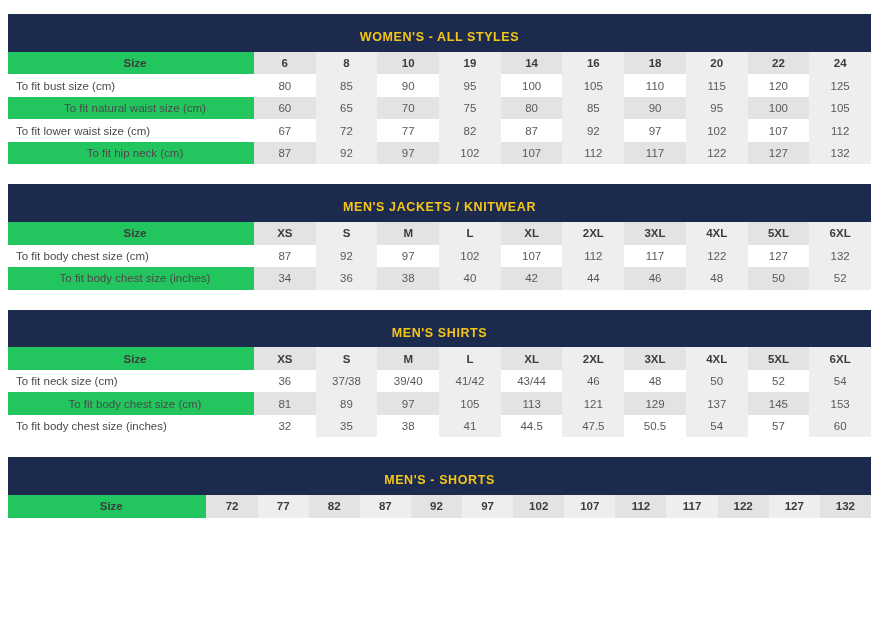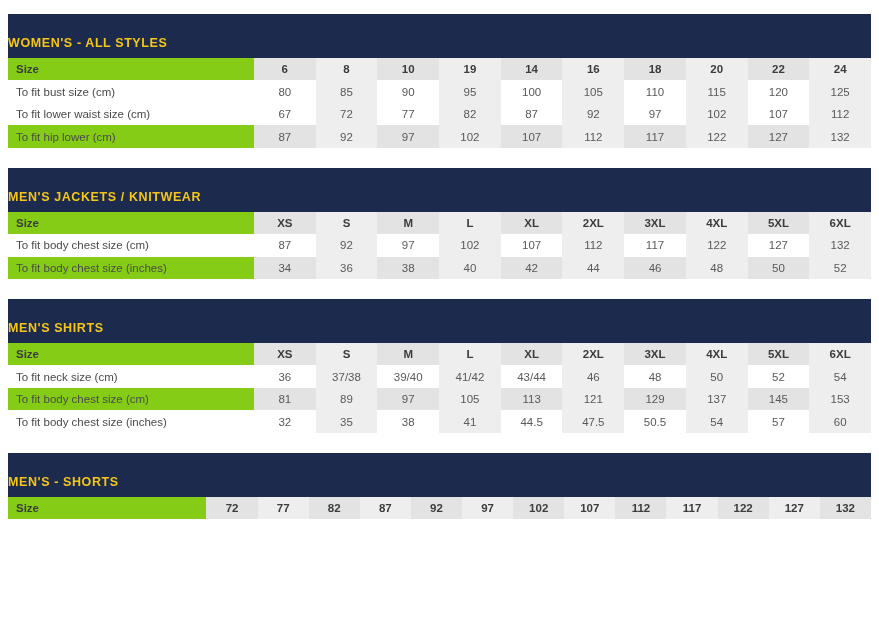--- a/index.html
+++ b/index.html
@@ -23,22 +23,22 @@
   .table-block {
     width: 863px;
     margin: 0 0 20px 0;
   }
   .table-title {
     background: #1c2a4d;
     color: #f5c518;
     font-size: 12.5px;
     font-weight: bold;
     letter-spacing: 0.6px;
-    text-align: left;
-    padding: 23px 0 7px 0;
+    text-align: center;
+    padding: 17px 0 7px 0;
     line-height: 1.1;
   }
   table {
     border-collapse: collapse;
     width: 100%;
     table-layout: fixed;
   }
   td, th {
     font-size: 11.5px;
     font-weight: normal;
@@ -56,21 +56,21 @@
   }
   .hdr td {
     font-weight: bold;
     color: #3c3c3c;
     font-size: 11.5px;
   }
   
   .sh-dark { background: #e3e3e3; }
   .sh-light { background: #eeeeee; }
   .sh-white { background: #ffffff; }
-  .label-dark { background: #84cc16; }
+  .label-dark { background: #22c55e; text-align: center; }
   .label-white { background: #ffffff; margin-left: 12px; }
 </style>
 </head>
 <body>
 
 <div class="page">
   <div id="tables-root">
       <div class="table-block">
         <div class="table-title">WOMEN'S - ALL STYLES</div>
         <table>
@@ -108,34 +108,47 @@
               <td class="sh-white">90</td>
               <td class="sh-light">95</td>
               <td class="sh-white">100</td>
               <td class="sh-light">105</td>
               <td class="sh-white">110</td>
               <td class="sh-light">115</td>
               <td class="sh-white">120</td>
               <td class="sh-light">125</td>
             </tr>
             <tr>
+              <td class="label-cell label-dark">To fit natural waist size (cm)</td>
+              <td class="sh-dark">60</td>
+              <td class="sh-light">65</td>
+              <td class="sh-dark">70</td>
+              <td class="sh-light">75</td>
+              <td class="sh-dark">80</td>
+              <td class="sh-light">85</td>
+              <td class="sh-dark">90</td>
+              <td class="sh-light">95</td>
+              <td class="sh-dark">100</td>
+              <td class="sh-light">105</td>
+            </tr>
+            <tr>
               <td class="label-cell label-white">To fit lower waist size (cm)</td>
               <td class="sh-white">67</td>
               <td class="sh-light">72</td>
               <td class="sh-white">77</td>
               <td class="sh-light">82</td>
               <td class="sh-white">87</td>
               <td class="sh-light">92</td>
               <td class="sh-white">97</td>
               <td class="sh-light">102</td>
               <td class="sh-white">107</td>
               <td class="sh-light">112</td>
             </tr>
             <tr>
-              <td class="label-cell label-dark">To fit hip lower (cm)</td>
+              <td class="label-cell label-dark">To fit hip neck (cm)</td>
               <td class="sh-dark">87</td>
               <td class="sh-light">92</td>
               <td class="sh-dark">97</td>
               <td class="sh-light">102</td>
               <td class="sh-dark">107</td>
               <td class="sh-light">112</td>
               <td class="sh-dark">117</td>
               <td class="sh-light">122</td>
               <td class="sh-dark">127</td>
               <td class="sh-light">132</td>

